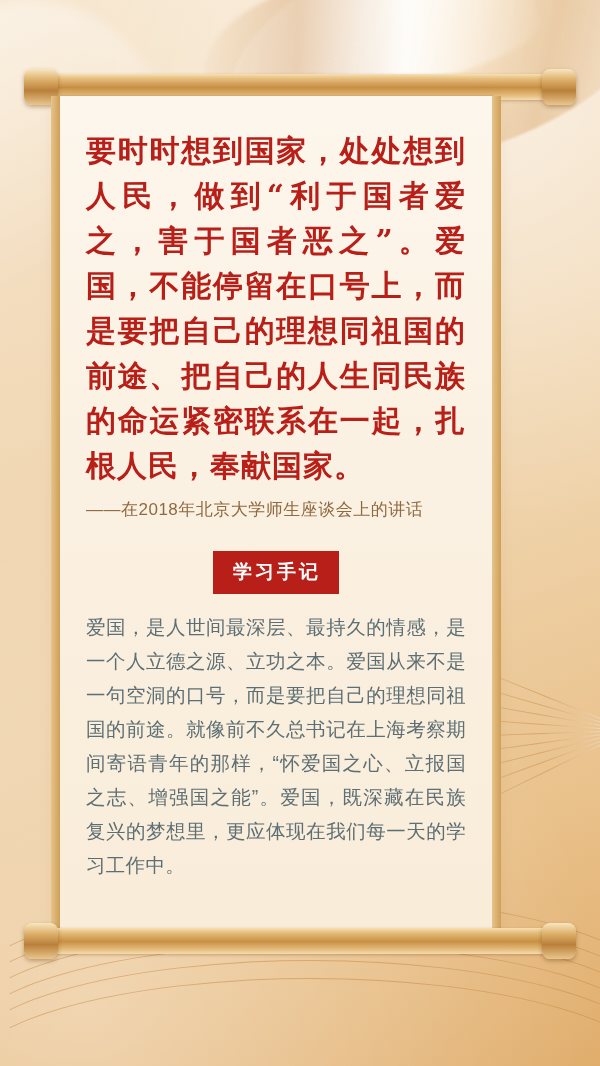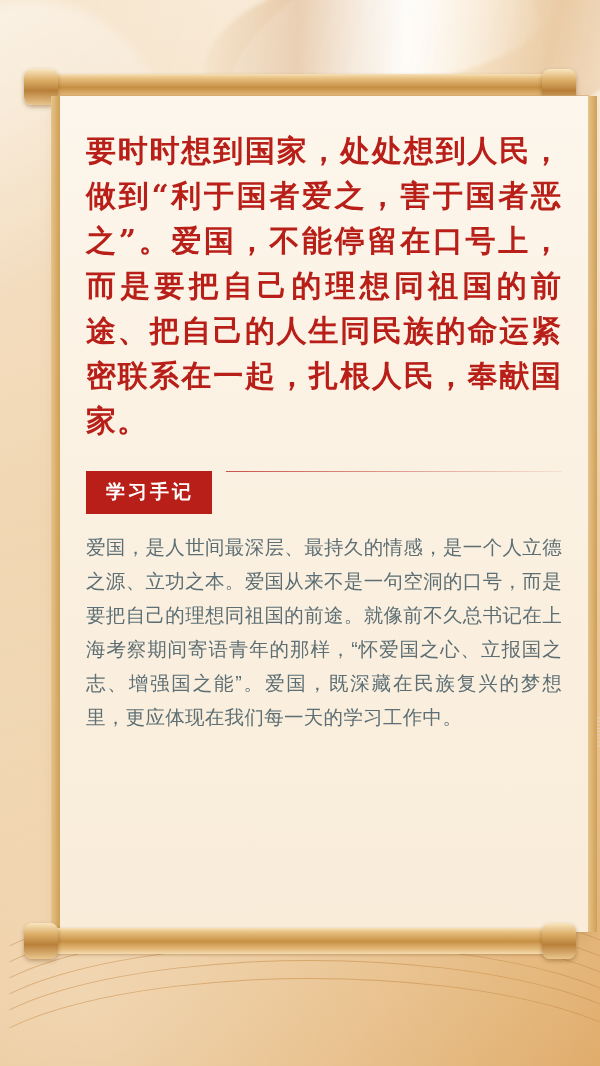--- a/index.html
+++ b/index.html
@@ -134,21 +134,21 @@
     box-shadow: 0 2px 4px rgba(110,64,18,0.4);
     top: -5px;
   }
   .rod-cap.left { left: -12px; }
   .rod-cap.right { right: -12px; }
 
   .paper {
     position: absolute;
     left: 24px;
     top: 22px;
-    width: 528px;
+    width: 432px;
     height: 836px;
     background: linear-gradient(180deg, #fdf6ec 0%, #fbf1e2 45%, #f9ecd9 100%);
     box-shadow: 0 0 0 1px rgba(205,160,105,0.55), 0 6px 18px rgba(140,90,40,0.22);
   }
   .paper::before, .paper::after {
     content: "";
     position: absolute;
     top: 0;
     bottom: 0;
     width: 9px;
@@ -179,21 +179,23 @@
   .source {
     color: #8e6a42;
     font-size: 17px;
     line-height: 27px;
     margin: 6px 0 0 0;
     letter-spacing: 0.5px;
   }
 
   .note-head {
     display: flex;
+    align-items: center;
     margin: 28px 0 16px 0;
+    flex-direction: column;
   }
   .note-badge {
     background: #b81f18;
     color: #fff;
     font-size: 19px;
     letter-spacing: 3px;
     padding: 8px 18px 9px 20px;
     font-weight: bold;
     white-space: nowrap;
   }
@@ -248,20 +250,21 @@
     <div class="rod rod-top">
       <span class="rod-cap left"></span>
       <span class="rod-cap right"></span>
     </div>
 
     <div class="paper">
       <div class="paper-inner">
 
         <p class="quote">要时时想到国家，处处想到人民，做到“利于国者爱之，害于国者恶之”。爱国，不能停留在口号上，而是要把自己的理想同祖国的前途、把自己的人生同民族的命运紧密联系在一起，扎根人民，奉献国家。</p>
 
+        <p class="source">——在2018年北京大学师生座谈会上的讲话</p>
 
         <div class="note-head">
           <span class="note-badge">学习手记</span>
           <span class="note-rule"></span>
         </div>
 
         <p class="note-body">爱国，是人世间最深层、最持久的情感，是一个人立德之源、立功之本。爱国从来不是一句空洞的口号，而是要把自己的理想同祖国的前途。就像前不久总书记在上海考察期间寄语青年的那样，“怀爱国之心、立报国之志、增强国之能”。爱国，既深藏在民族复兴的梦想里，更应体现在我们每一天的学习工作中。</p>
 
       </div>
     </div>

